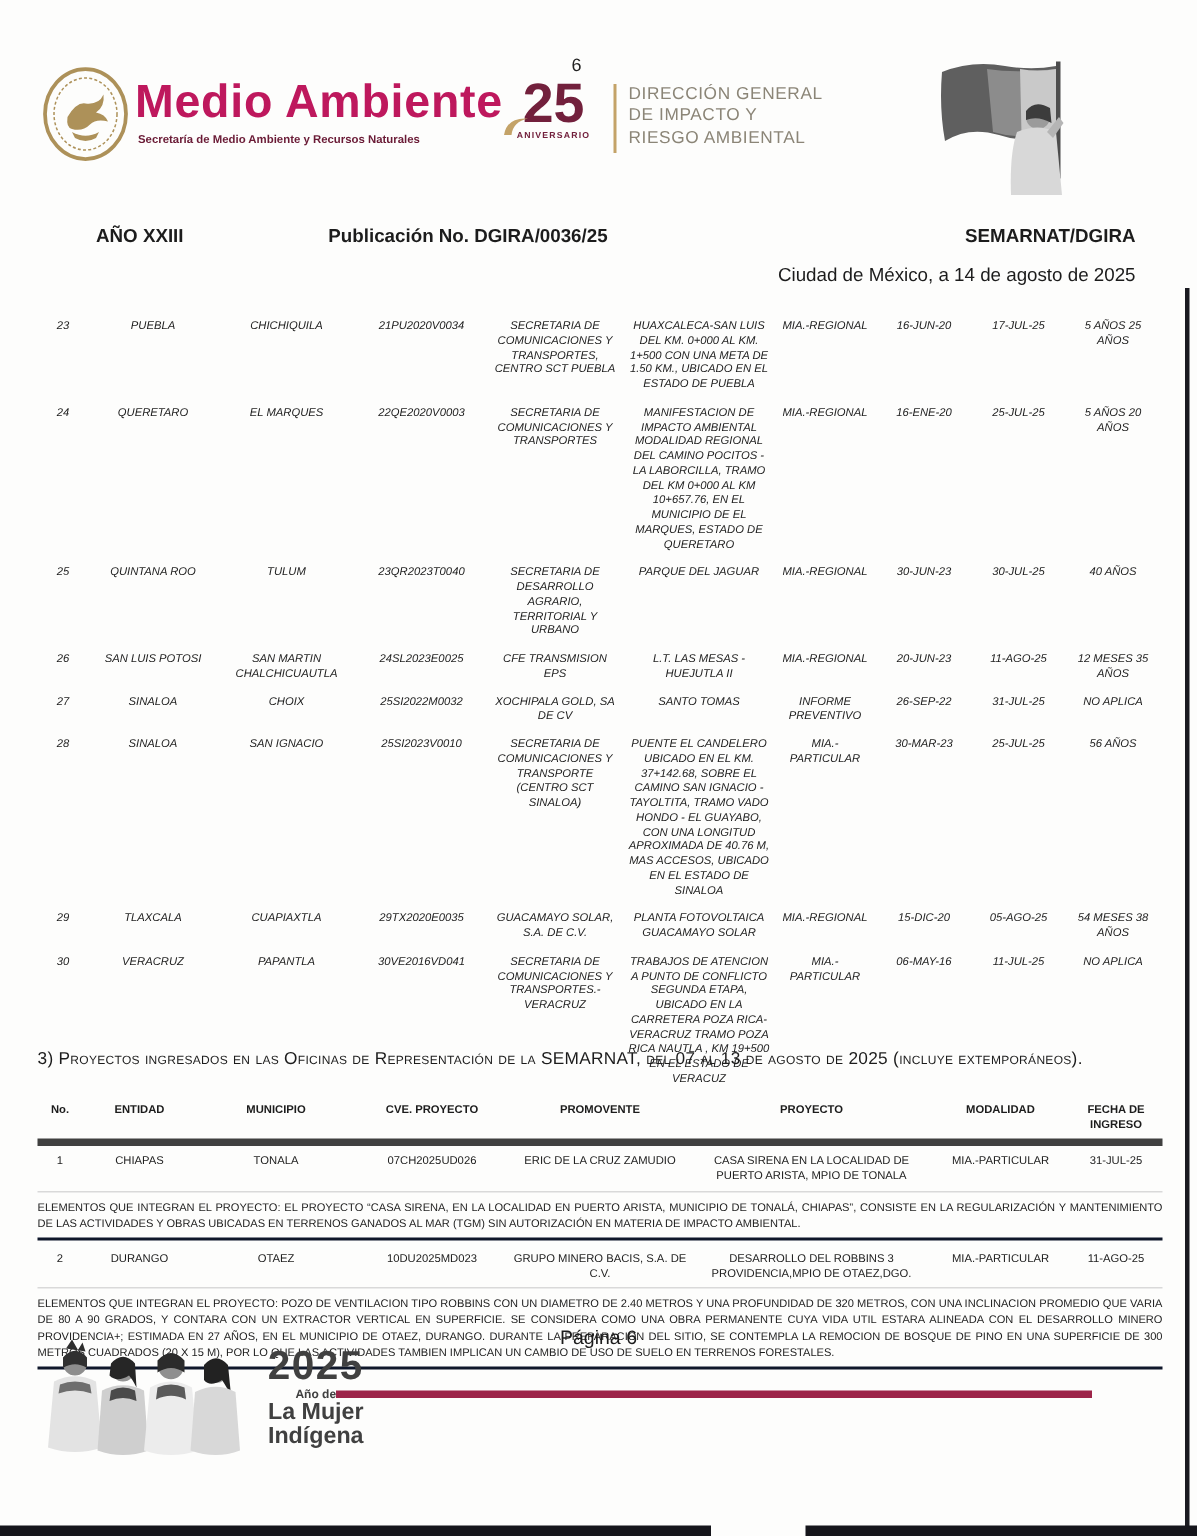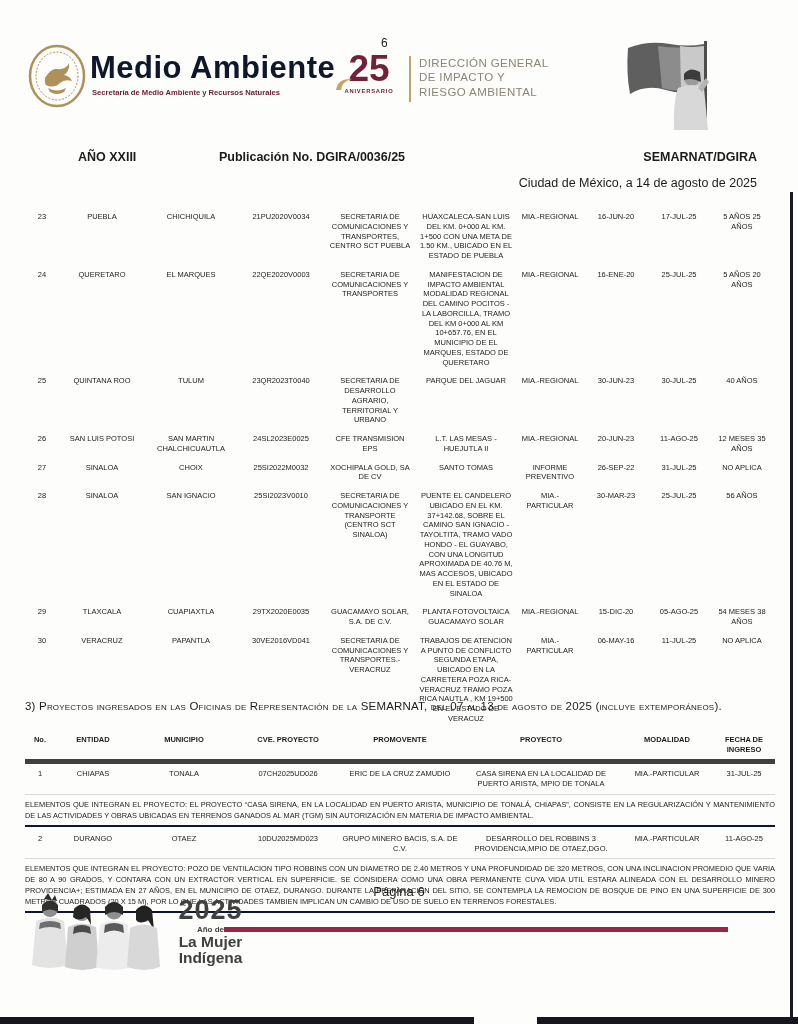--- a/index.html
+++ b/index.html
@@ -1,40 +1,40 @@
 <!DOCTYPE html>
 <html><head>
 <meta charset="utf-8">
 <style>
   html,body{margin:0;padding:0;background:#e8e8e8;}
   .page{position:relative;width:798px;height:1024px;background:#fdfdfc;overflow:hidden;
         font-family:"Liberation Sans",sans-serif;color:#1c1c1c;margin:0 auto;}
   
   .seal{position:absolute;left:28px;top:44px;width:58px;height:64px;}
-  .brand{position:absolute;left:90px;top:50px;font-weight:bold;font-size:31px;color:#0f172a;letter-spacing:.5px;}
+  .brand{position:absolute;left:90px;top:50px;font-weight:bold;font-size:31px;color:#be185d;letter-spacing:.5px;}
   .brand-sub{position:absolute;left:92px;top:88px;font-weight:bold;font-size:7.6px;color:#6a1b36;}
   .corner-num{position:absolute;left:381px;top:36px;font-size:12px;color:#222;}
   .anniv{position:absolute;left:336px;top:50px;width:66px;text-align:center;}
   .anniv-num{font-weight:800;font-size:37px;color:#72203c;line-height:1;position:relative;}
   .anniv-swoosh{position:absolute;left:-2px;top:26px;width:30px;height:16px;}
   .anniv-label{font-size:5.8px;font-weight:bold;color:#72203c;letter-spacing:.8px;margin-top:1px;}
   .hdr-divider{position:absolute;left:409px;top:56px;width:2px;height:46px;background:#c4a368;}
   .office{position:absolute;left:419px;top:56px;font-weight:normal;font-size:11.5px;line-height:1.25;
           color:#8b8577;letter-spacing:.4px;}
   .flag-art{position:absolute;left:618px;top:38px;width:118px;height:92px;}
   
   .mast{position:absolute;top:150px;font-weight:bold;font-size:12.5px;}
-  .mast-year{left:78px;}
+  .mast-year{left:64px;}
   .mast-pub{left:162px;width:300px;text-align:center;}
   .mast-agency{right:41px;}
   .dateline{position:absolute;top:176px;right:41px;font-size:12.5px;}
   
   .t1{position:absolute;left:25px;top:212px;width:750px;}
   .t1row{display:grid;grid-template-columns:34px 86px 92px 88px 90px 102px 66px 66px 60px 66px;
-         margin-bottom:9px;}
+         margin-bottom:9px;font-style:italic;}
   .t1c{font-size:7.5px;line-height:1.3;text-align:center;padding:0 3px;}
   
   .sec3{position:absolute;left:25px;top:700px;width:750px;font-variant:small-caps;
         font-weight:400;font-size:11.5px;letter-spacing:.2px;}
   
   .t2{position:absolute;left:25px;top:735px;width:750px;}
   .t2head,.t2row{display:grid;grid-template-columns:30px 76px 106px 102px 122px 160px 92px 62px;}
   .t2head{font-weight:bold;font-size:8.6px;border-bottom:5px solid #404040;padding-bottom:4px;}
   .t2head .t2c{text-align:center;}
   .t2row{padding:5px 0 4px 0;border-bottom:1px solid #d9d9d9;}

